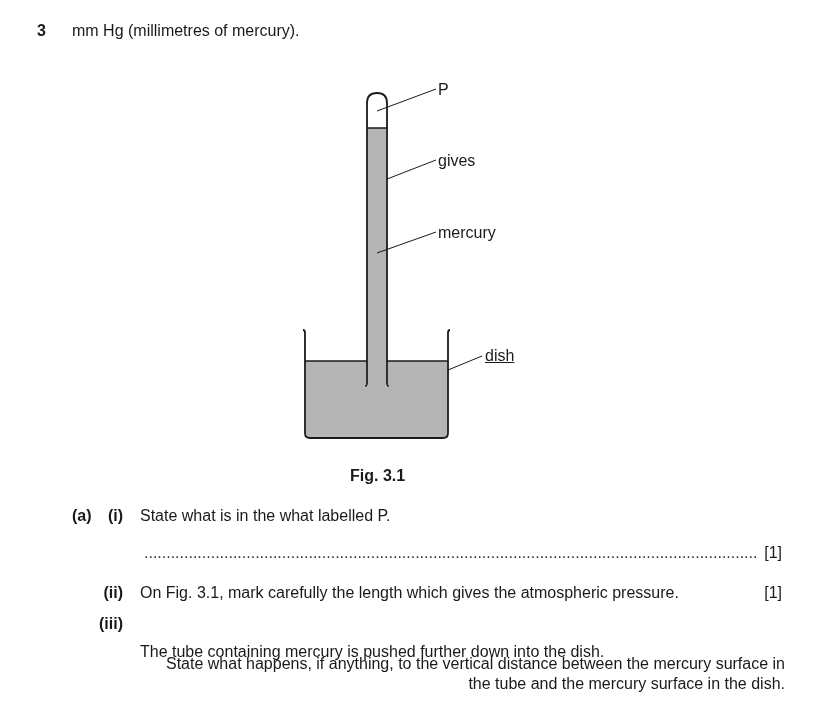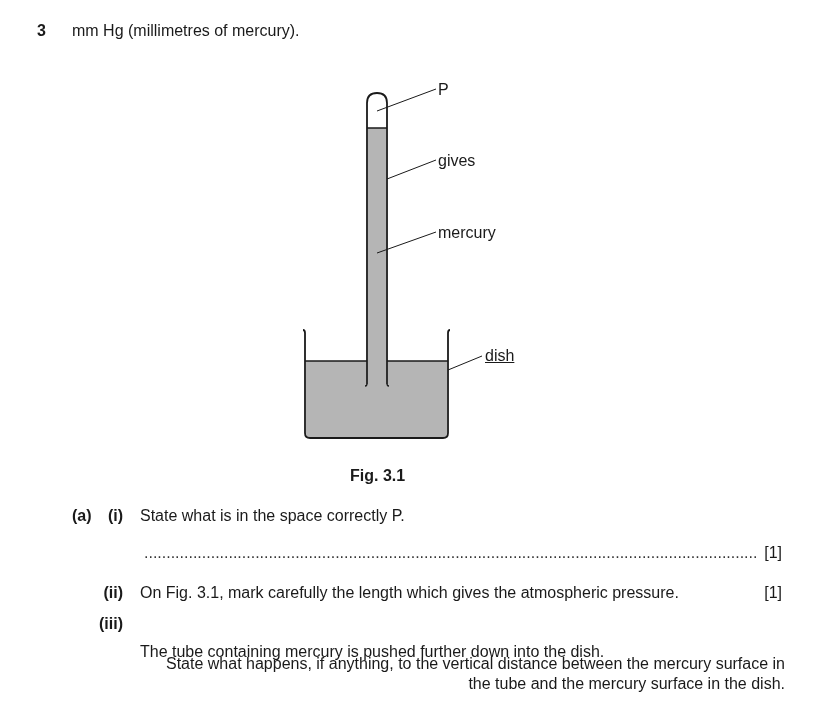--- a/index.html
+++ b/index.html
@@ -62,21 +62,21 @@
 
 <div class="abs fig-label" style="left:438px; top:80px;">P</div>
 <div class="abs fig-label" style="left:438px; top:151px;">gives</div>
 <div class="abs fig-label" style="left:438px; top:223px;text-align:center;">mercury</div>
 <div class="abs fig-label" style="left:485px; top:346px;text-decoration:underline;">dish</div>
 
 <div class="abs bold caption">Fig. 3.1</div>
 
 <div class="abs bold part-a">(a)</div>
 <div class="abs bold roman r-i">(i)</div>
-<div class="abs q-text" style="top:506px;">State what is in the space correctly P.</div>
+<div class="abs q-text" style="top:506px;">State what is in the what labelled P.</div>
 <div class="abs answer-line">..............................................................................................................................................</div>
 <div class="abs marks marks-1">[1]</div>
 
 <div class="abs bold roman r-ii">(ii)</div>
 <div class="abs q-text" style="top:583px;">On Fig. 3.1, mark carefully the length which gives the atmospheric pressure.</div>
 <div class="abs marks marks-2">[1]</div>
 
 <div class="abs bold roman r-iii">(iii)</div>
 <div class="abs q-text" style="top:614px;margin-top:28px;">The tube containing mercury is pushed further down into the dish.</div>
 <div class="abs q-iii-2">State what happens, if anything, to the vertical distance between the mercury surface in the tube and the mercury surface in the dish.</div>

